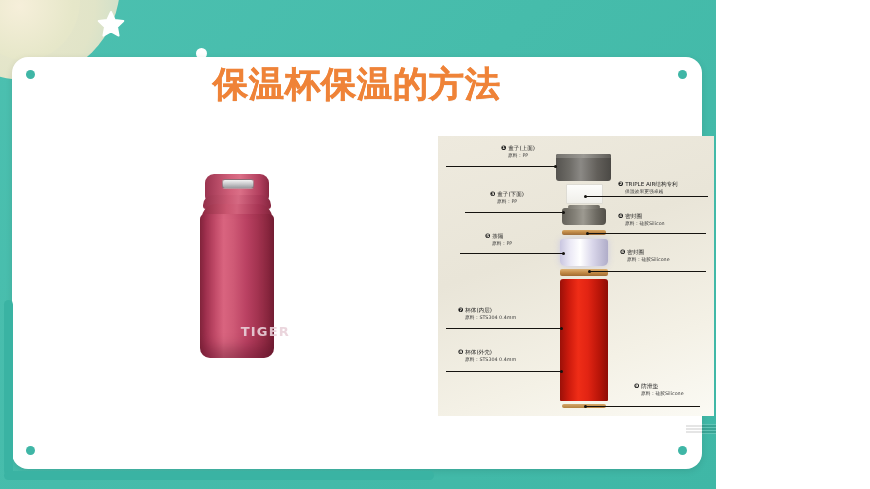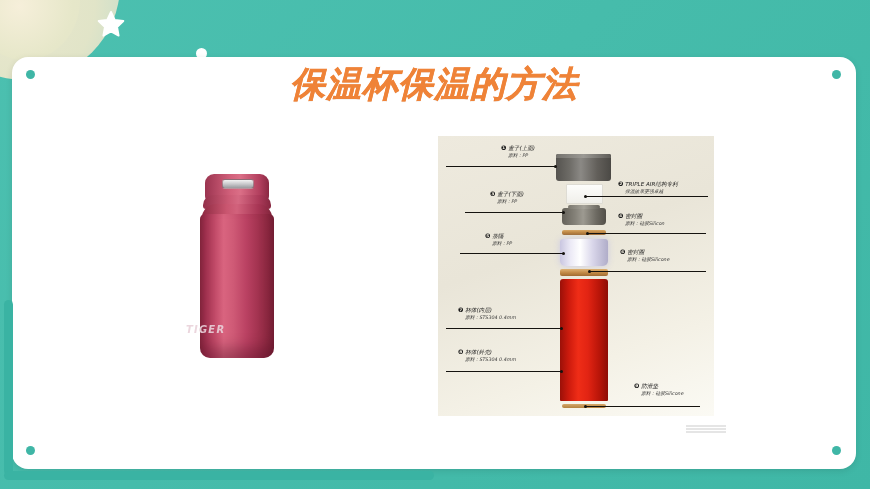--- a/index.html
+++ b/index.html
@@ -2,24 +2,23 @@
 <html><head>
 <meta charset="utf-8">
 <style>
   html,body{margin:0;padding:0;}
   body{
     width:870px;height:489px;overflow:hidden;
     font-family:"DejaVu Sans","Liberation Sans",sans-serif;
     background:#ffffff;
   }
   .slide{
-    position:relative;width:870px;height:489px;
+    position:relative;width:716px;height:489px;
     background:linear-gradient(135deg,#4cc0b0 0%,#46bcab 45%,#3fb7a6 100%);
     overflow:hidden;
-    font-style:italic;
   }
   
   .blob{
     position:absolute;left:-70px;top:-110px;width:190px;height:190px;
     border-radius:50%;
     background:radial-gradient(circle at 40% 60%,#f2ead0 0%,#e9e6c9 55%,#cfe0cc 80%,rgba(207,224,204,0) 100%);
     opacity:.95;
   }
   .blob2{
     position:absolute;left:-30px;top:-60px;width:110px;height:120px;
@@ -97,22 +96,22 @@
     background:linear-gradient(to bottom,#f3f3f3,#c9c9cc 50%,#9a9a9e);
     border:1px solid rgba(120,40,60,.45);
   }
   .cap-seam{
     position:absolute;left:19px;top:32px;width:64px;height:1px;background:rgba(90,20,40,.5);
   }
   .body-seam{
     position:absolute;left:16px;top:54px;width:70px;height:1px;background:rgba(90,20,40,.45);
   }
   .brand{
-    position:absolute;left:0;right:0;top:156px;text-align:left;
-    color:#e9d2da;font-size:10px;letter-spacing:1.2px;font-weight:bold;opacity:.9;
+    position:absolute;left:0;right:0;top:156px;text-align:right;
+    color:#e9d2da;font-size:13px;letter-spacing:1.2px;font-weight:bold;opacity:.9;
   }
 
   
   .diagram{
     position:absolute;left:438px;top:136px;width:276px;height:280px;
     background:linear-gradient(160deg,#eeeade 0%,#e9e5d8 40%,#f4f1e6 75%,#fbfaf4 100%);
   }
   .dg-inner{position:absolute;inset:0;}
   .lbl{position:absolute;font-size:5.6px;color:#1b1b1b;line-height:1.45;white-space:nowrap;}
   .lbl .num{font-size:6.4px;font-weight:bold;}

